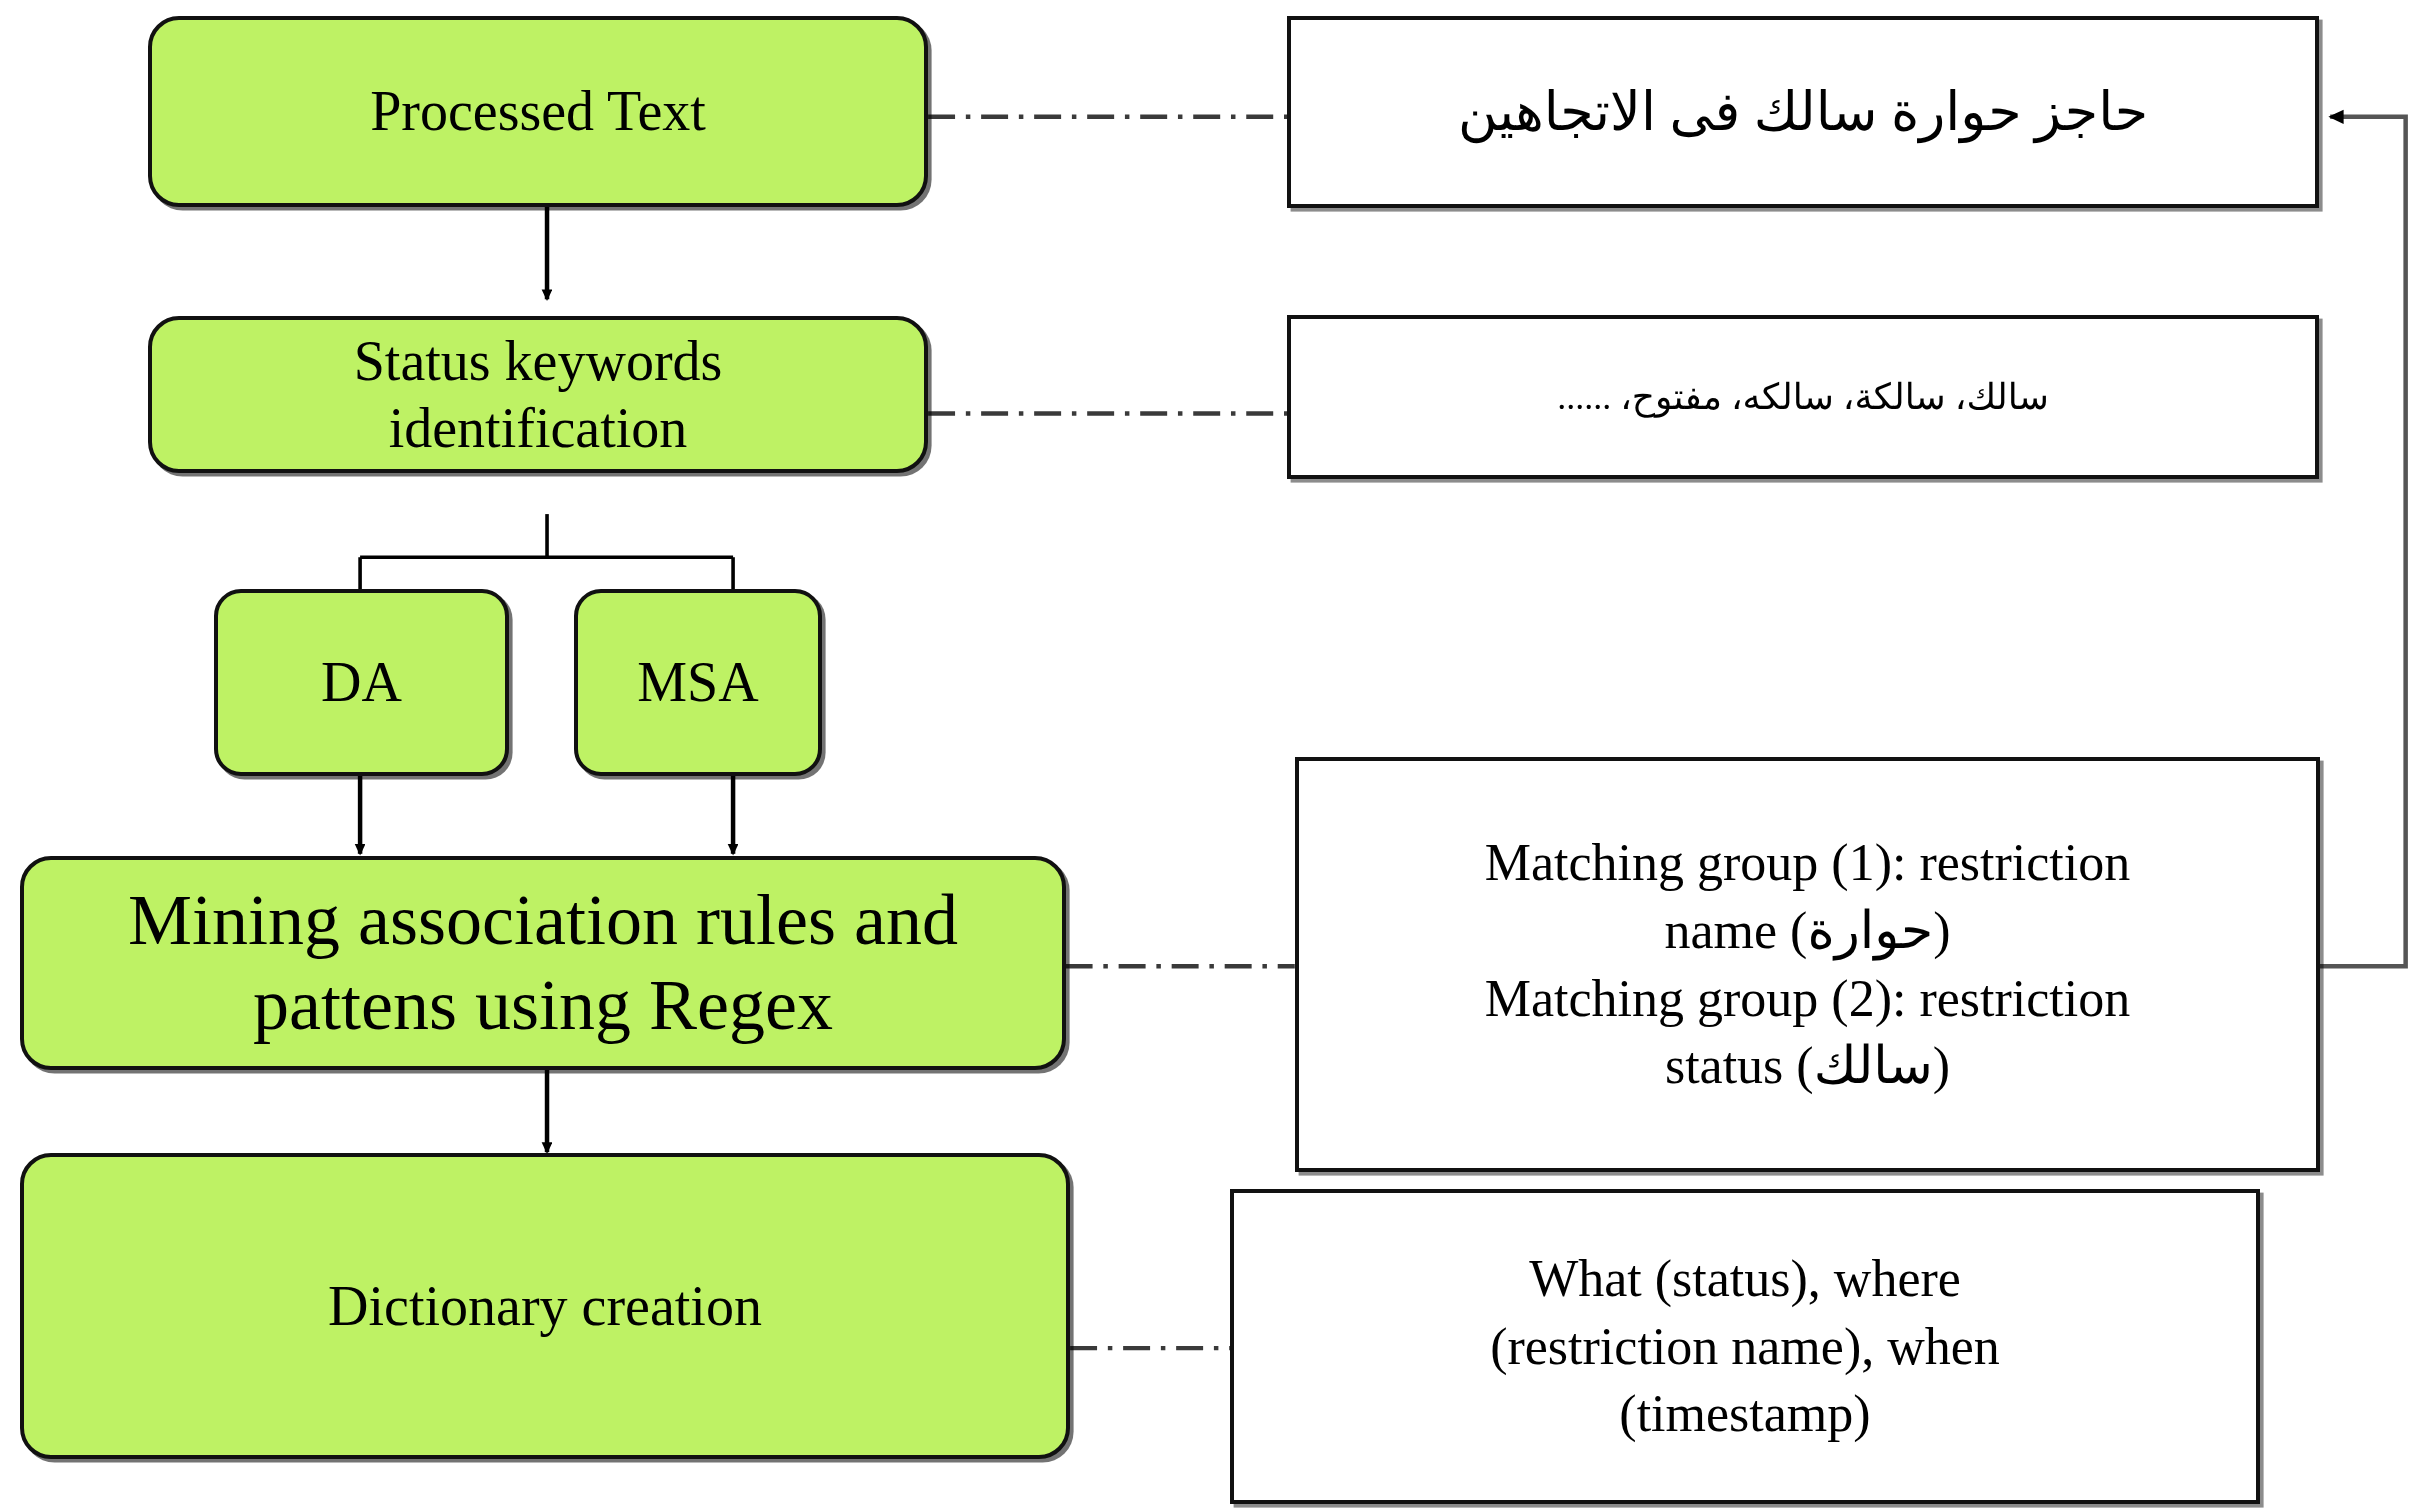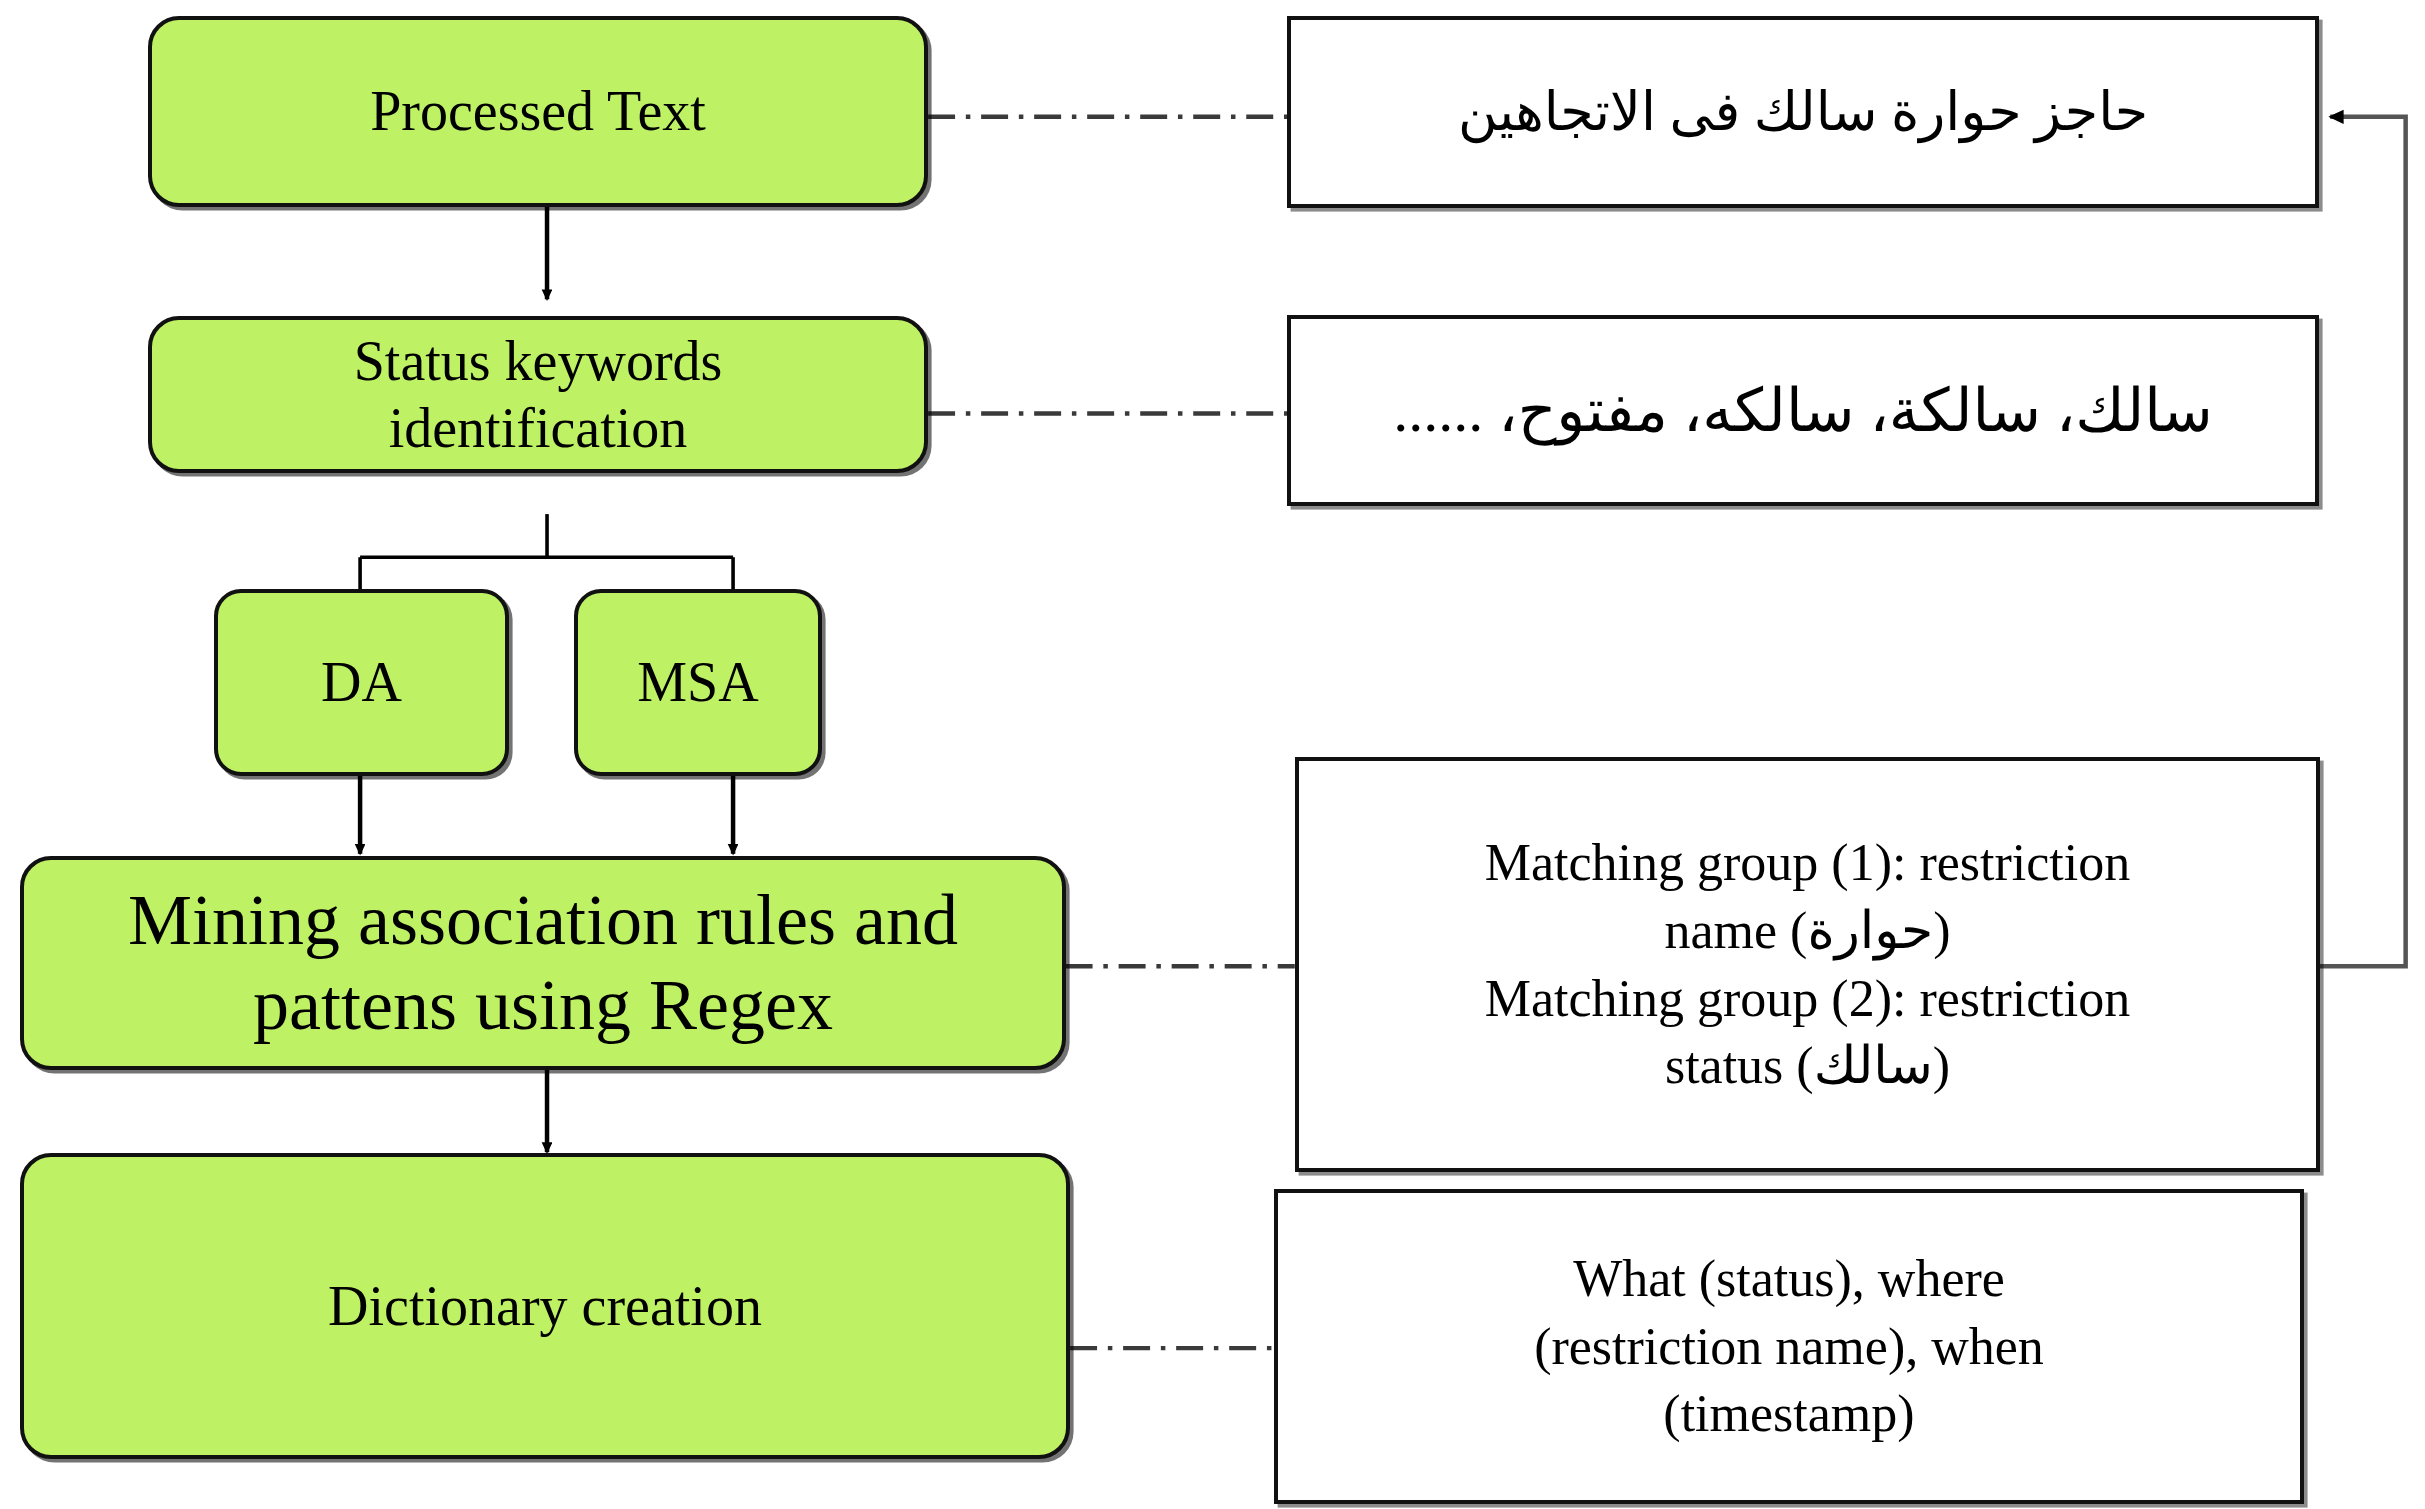--- a/index.html
+++ b/index.html
@@ -155,36 +155,36 @@
   <div class="proc" style="left:20px; top:1153px; width:1050px; height:306px; font-size:56px;">
     <span>Dictionary creation</span>
   </div>
 
   <div class="note" style="left:1287px; top:16px; width:1032px; height:192px; font-size:54px;">
     <div class="note-inner rtl">
       <span>حاجز حوارة سالك فى الاتجاهين</span>
     </div>
   </div>
 
-  <div class="note" style="left:1287px; top:315px; width:1032px; height:191px; font-size:60px;">
+  <div class="note" style="left:1287px; top:315px; width:1032px; height:164px; font-size:36px;">
     <div class="note-inner rtl">
       <span>سالك، سالكة، سالكه، مفتوح، ......</span>
     </div>
   </div>
 
   <div class="note" style="left:1295px; top:757px; width:1025px; height:415px; font-size:52px;">
     <div class="note-inner mixed">
       <div>Matching group (1): restriction</div>
       <div>name (حوارة)</div>
       <div>Matching group (2): restriction</div>
       <div>status (سالك)</div>
     </div>
   </div>
 
-  <div class="note" style="left:1274px; top:1189px; width:1030px; height:315px; font-size:52px;">
+  <div class="note" style="left:1230px; top:1189px; width:1030px; height:315px; font-size:52px;">
     <div class="note-inner mixed">
       <div>What (status), where</div>
       <div>(restriction name), when</div>
       <div>(timestamp)</div>
     </div>
   </div>
 
 </div>
 
 

